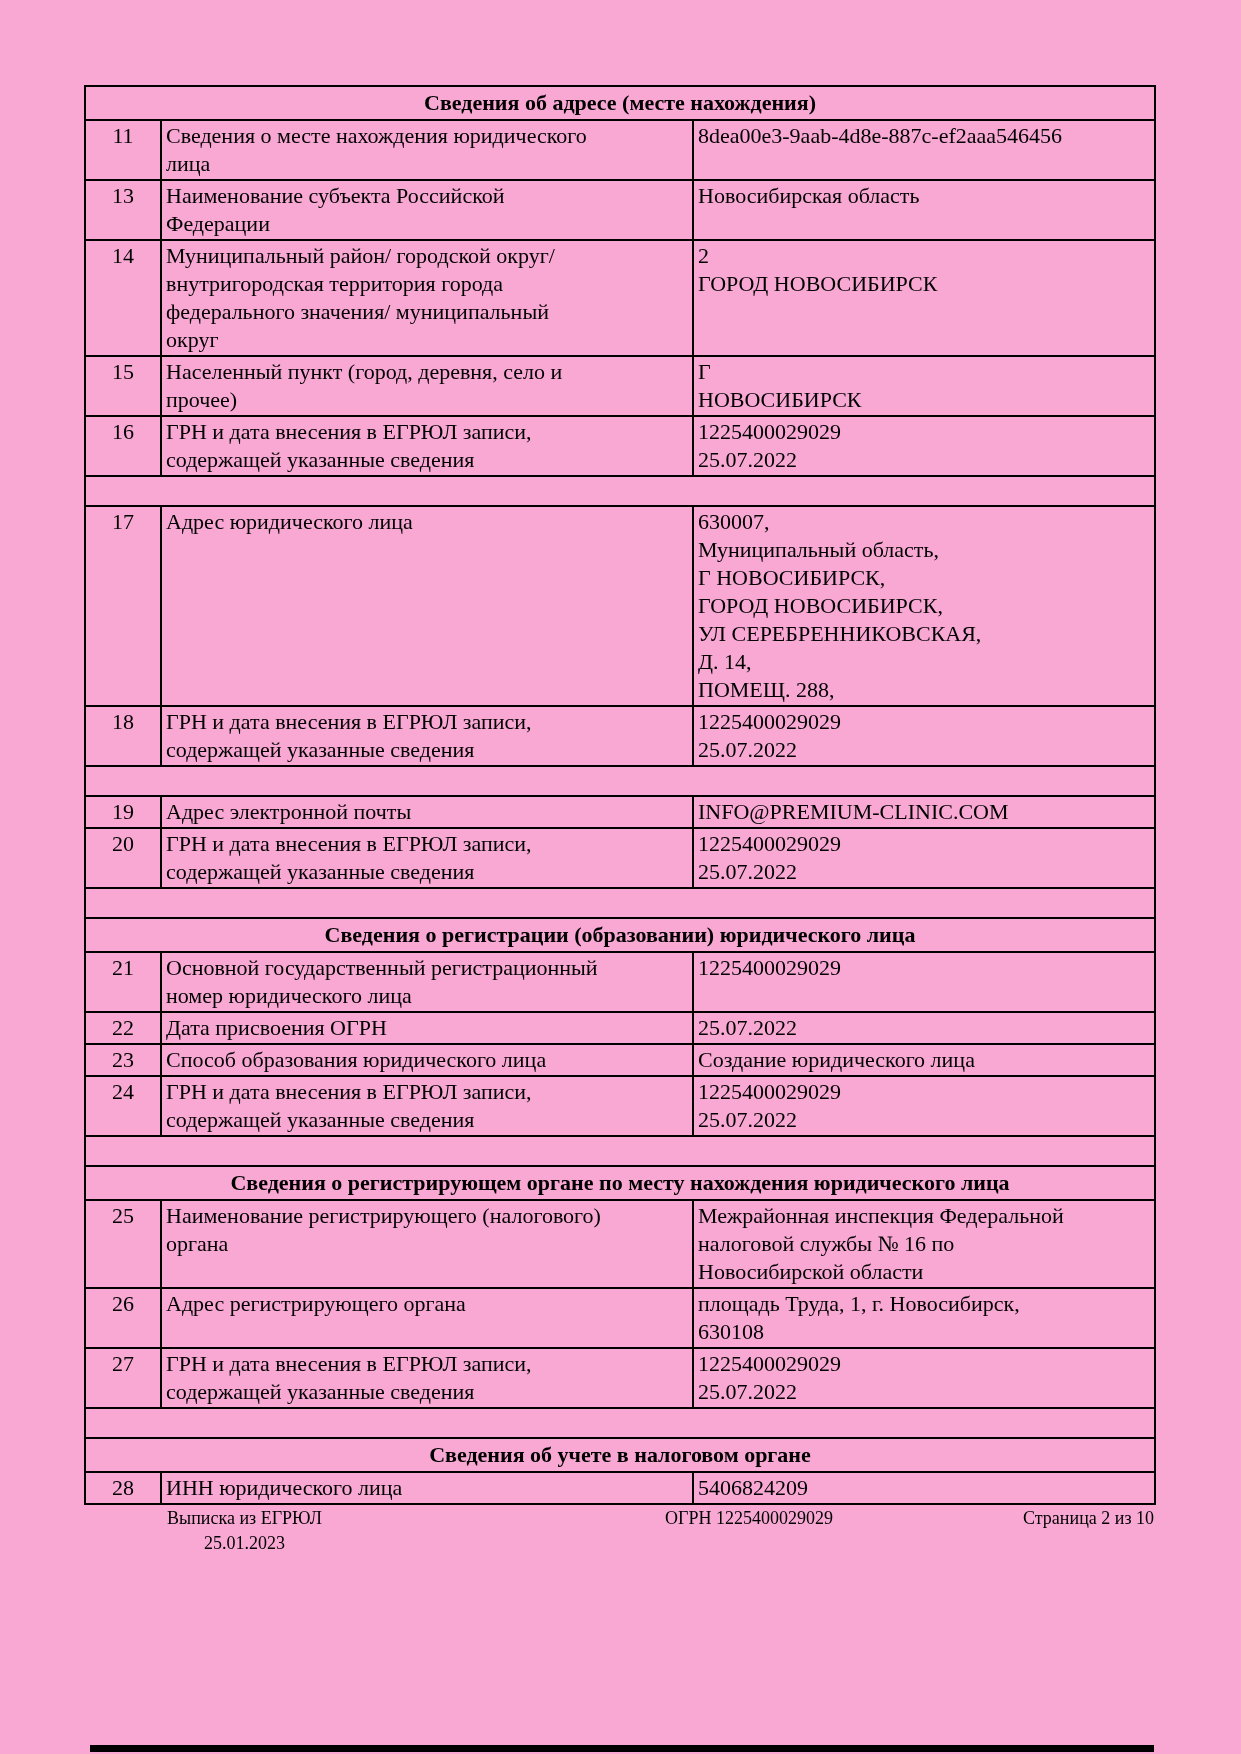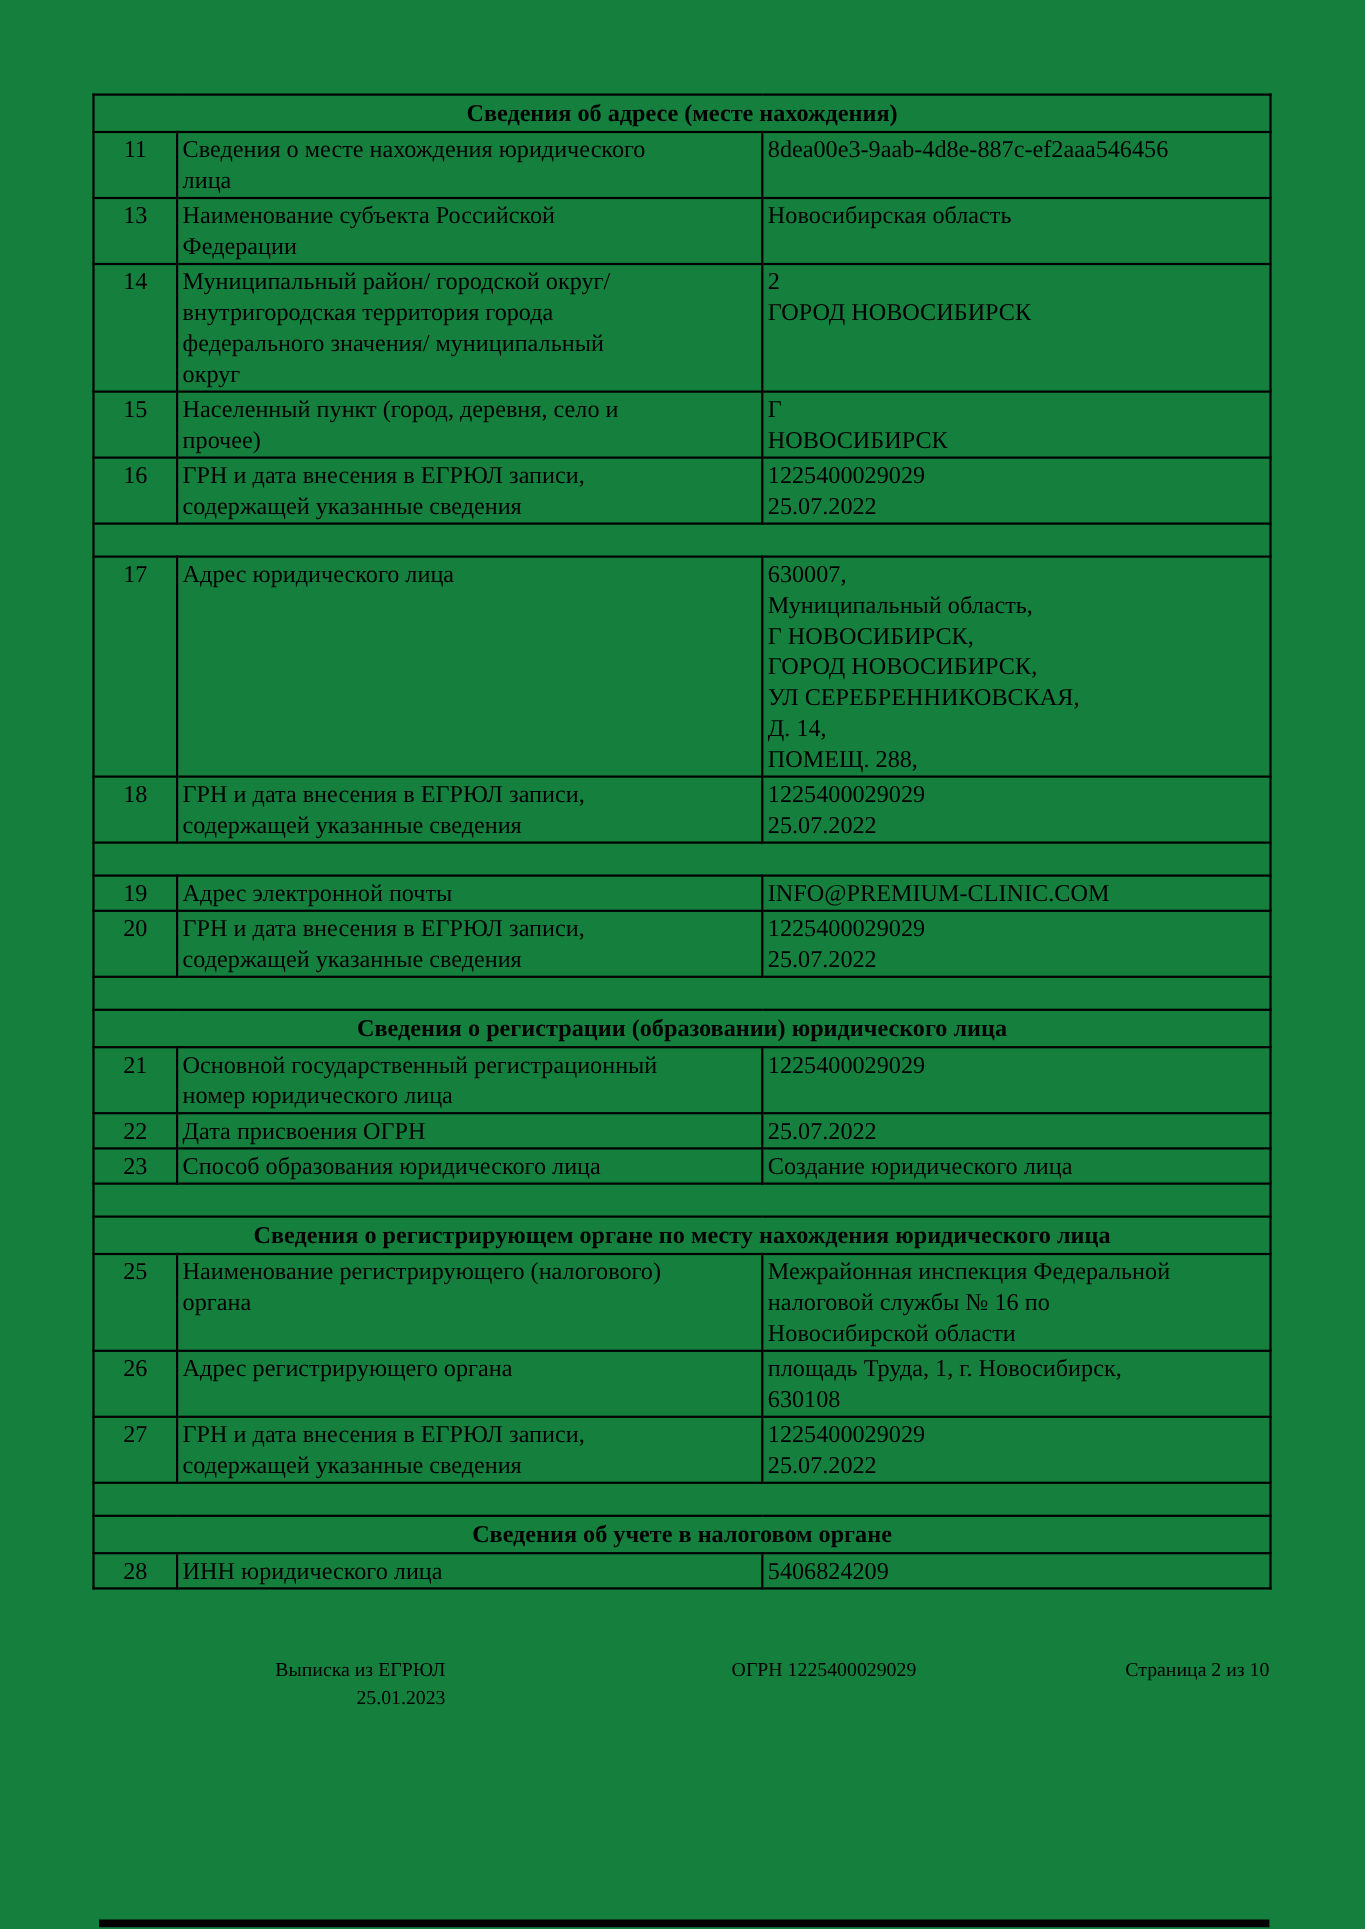--- a/index.html
+++ b/index.html
@@ -2,21 +2,21 @@
 <html lang="ru"><head>
 <meta charset="utf-8">
 <title>Выписка из ЕГРЮЛ — страница 2</title>
 <style>
   html, body { margin: 0; padding: 0; background: #888; }
   .page {
     position: relative;
     width: 1241px;
     height: 1754px;
     margin: 0 auto;
-    background: #15803d;
+    background: #f9a8d4;
     font-family: "Liberation Serif", "DejaVu Serif", serif;
     color: #000000;
     overflow: hidden;
   }
   table.doc-table {
     position: absolute;
     left: 84px;
     top: 85px;
     width: 1070px;
     border-collapse: collapse;
@@ -47,21 +47,21 @@
   .footer {
     position: absolute;
     left: 84px;
     top: 1506px;
     width: 1070px;
     display: flex;
     justify-content: space-between;
     font-size: 18px;
     line-height: 25px;
   }
-  .footer-left  { width: 30%; text-align: right; }
+  .footer-left  { width: 30%; text-align: center; }
   .footer-center{ width: 40%; text-align: right; }
   .footer-right { width: 30%; text-align: right; }
   .page-break-bar {
     position: absolute;
     left: 90px;
     top: 1745px;
     width: 1064px;
     height: 7px;
     background: #000000;
   }
@@ -167,20 +167,27 @@
       <tr class="data-row">
         <td class="num">22</td>
         <td class="label">Дата присвоения ОГРН</td>
         <td class="value">25.07.2022</td>
       </tr>
       <tr class="data-row">
         <td class="num">23</td>
         <td class="label">Способ образования юридического лица</td>
         <td class="value">Создание юридического лица</td>
       </tr>
+      <tr class="data-row">
+        <td class="num">24</td>
+        <td class="label">ГРН и дата внесения в ЕГРЮЛ записи,
+содержащей указанные сведения</td>
+        <td class="value">1225400029029
+25.07.2022</td>
+      </tr>
       <tr class="spacer-row">
         <td colspan="3"></td>
       </tr>
       <tr class="section-row">
         <td colspan="3">Сведения о регистрирующем органе по месту нахождения юридического лица</td>
       </tr>
       <tr class="data-row">
         <td class="num">25</td>
         <td class="label">Наименование регистрирующего (налогового)
 органа</td>

